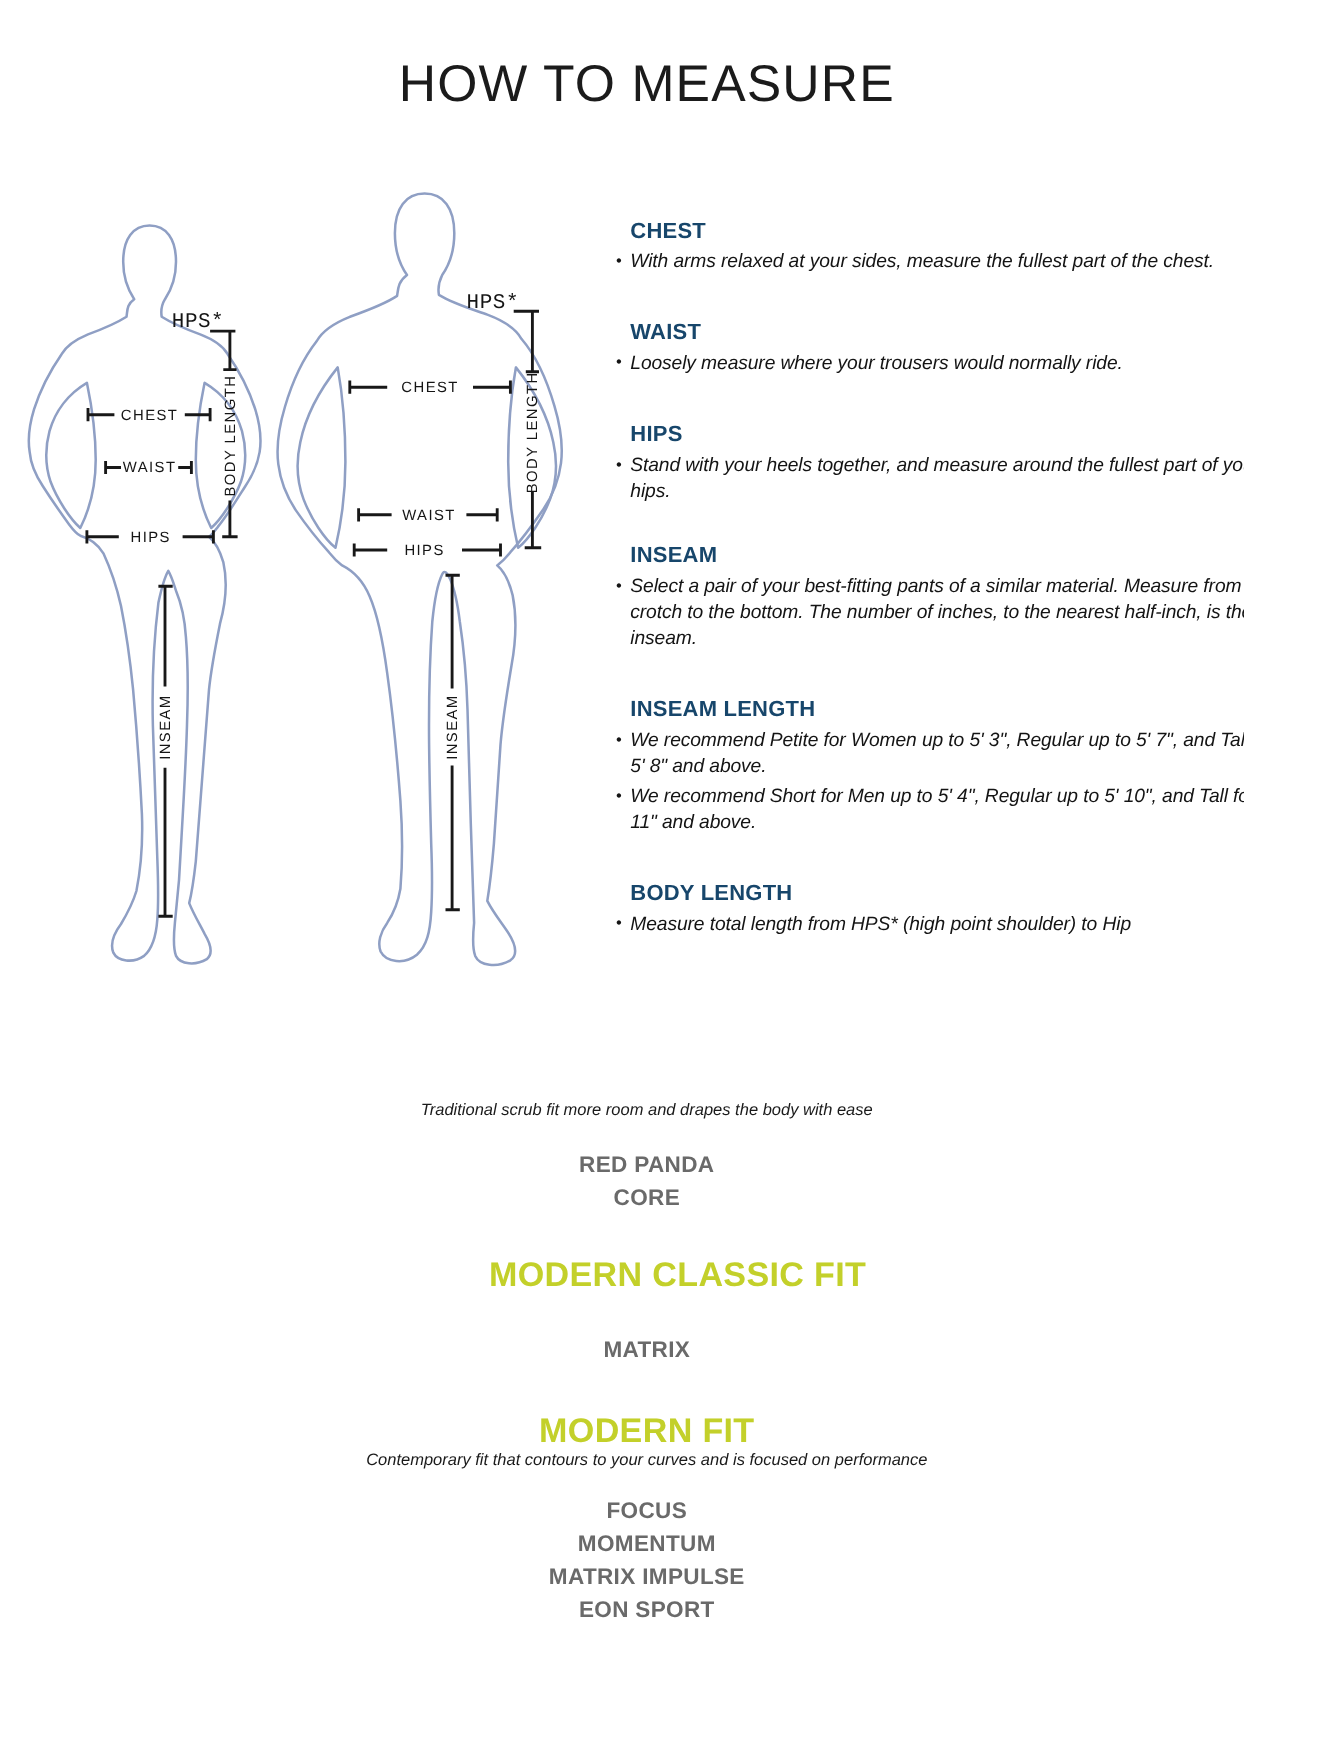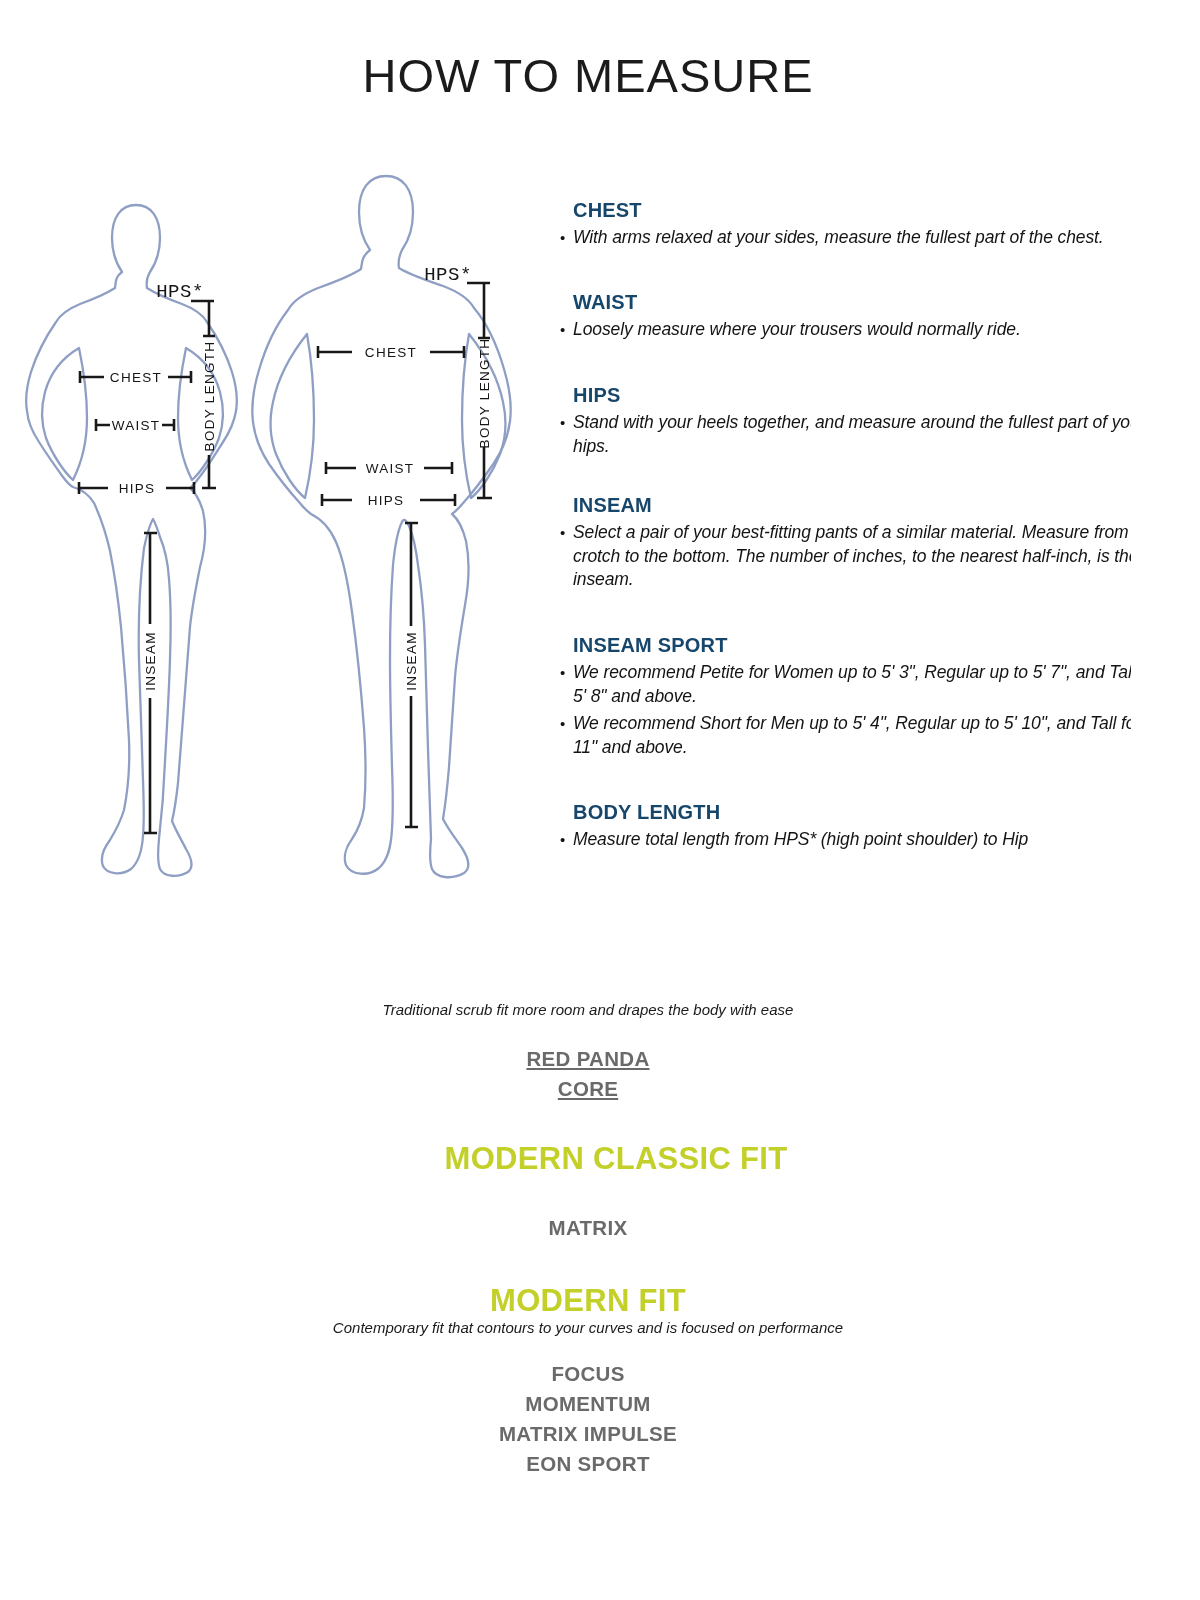--- a/index.html
+++ b/index.html
@@ -97,35 +97,35 @@
         <li>Stand with your heels together, and measure around the fullest part of your hips.</li>
       </ul>
   </div>
   <div class="section" style="top:494px;">
     <h3>INSEAM</h3>
     <ul>
         <li>Select a pair of your best-fitting pants of a similar material. Measure from the crotch to the bottom. The number of inches, to the nearest half-inch, is the inseam.</li>
       </ul>
   </div>
   <div class="section" style="top:634px;">
-    <h3>INSEAM SPORT</h3>
+    <h3>INSEAM LENGTH</h3>
     <ul>
       <li>We recommend Petite for Women up to 5' 3", Regular up to 5' 7", and Tall for 5' 8" and above.</li>
       <li>We recommend Short for Men up to 5' 4", Regular up to 5' 10", and Tall for 5' 11" and above.</li>
     </ul>
   </div>
   <div class="section" style="top:801px;">
     <h3>BODY LENGTH</h3>
     <ul>
         <li>Measure total length from HPS* (high point shoulder) to Hip</li>
       </ul>
   </div>
 
   <div class="abs fit-desc" style="top:1001px;">Traditional scrub fit more room and drapes the body with ease</div>
-  <div class="abs fit-products" style="top:1044px;text-decoration:underline;">
+  <div class="abs fit-products" style="top:1044px;">
     <div>RED PANDA</div>
     <div>CORE</div>
   </div>
 
   <div class="abs fit-heading" style="top: 1141px; color: rgb(195, 208, 42); margin-left: 28px;">MODERN CLASSIC FIT</div>
   <div class="abs fit-products" style="top:1213px;">
     <div>MATRIX</div>
   </div>
 
   <div class="abs fit-heading" style="top: 1283px; color: rgb(195, 208, 42);">MODERN FIT</div>

